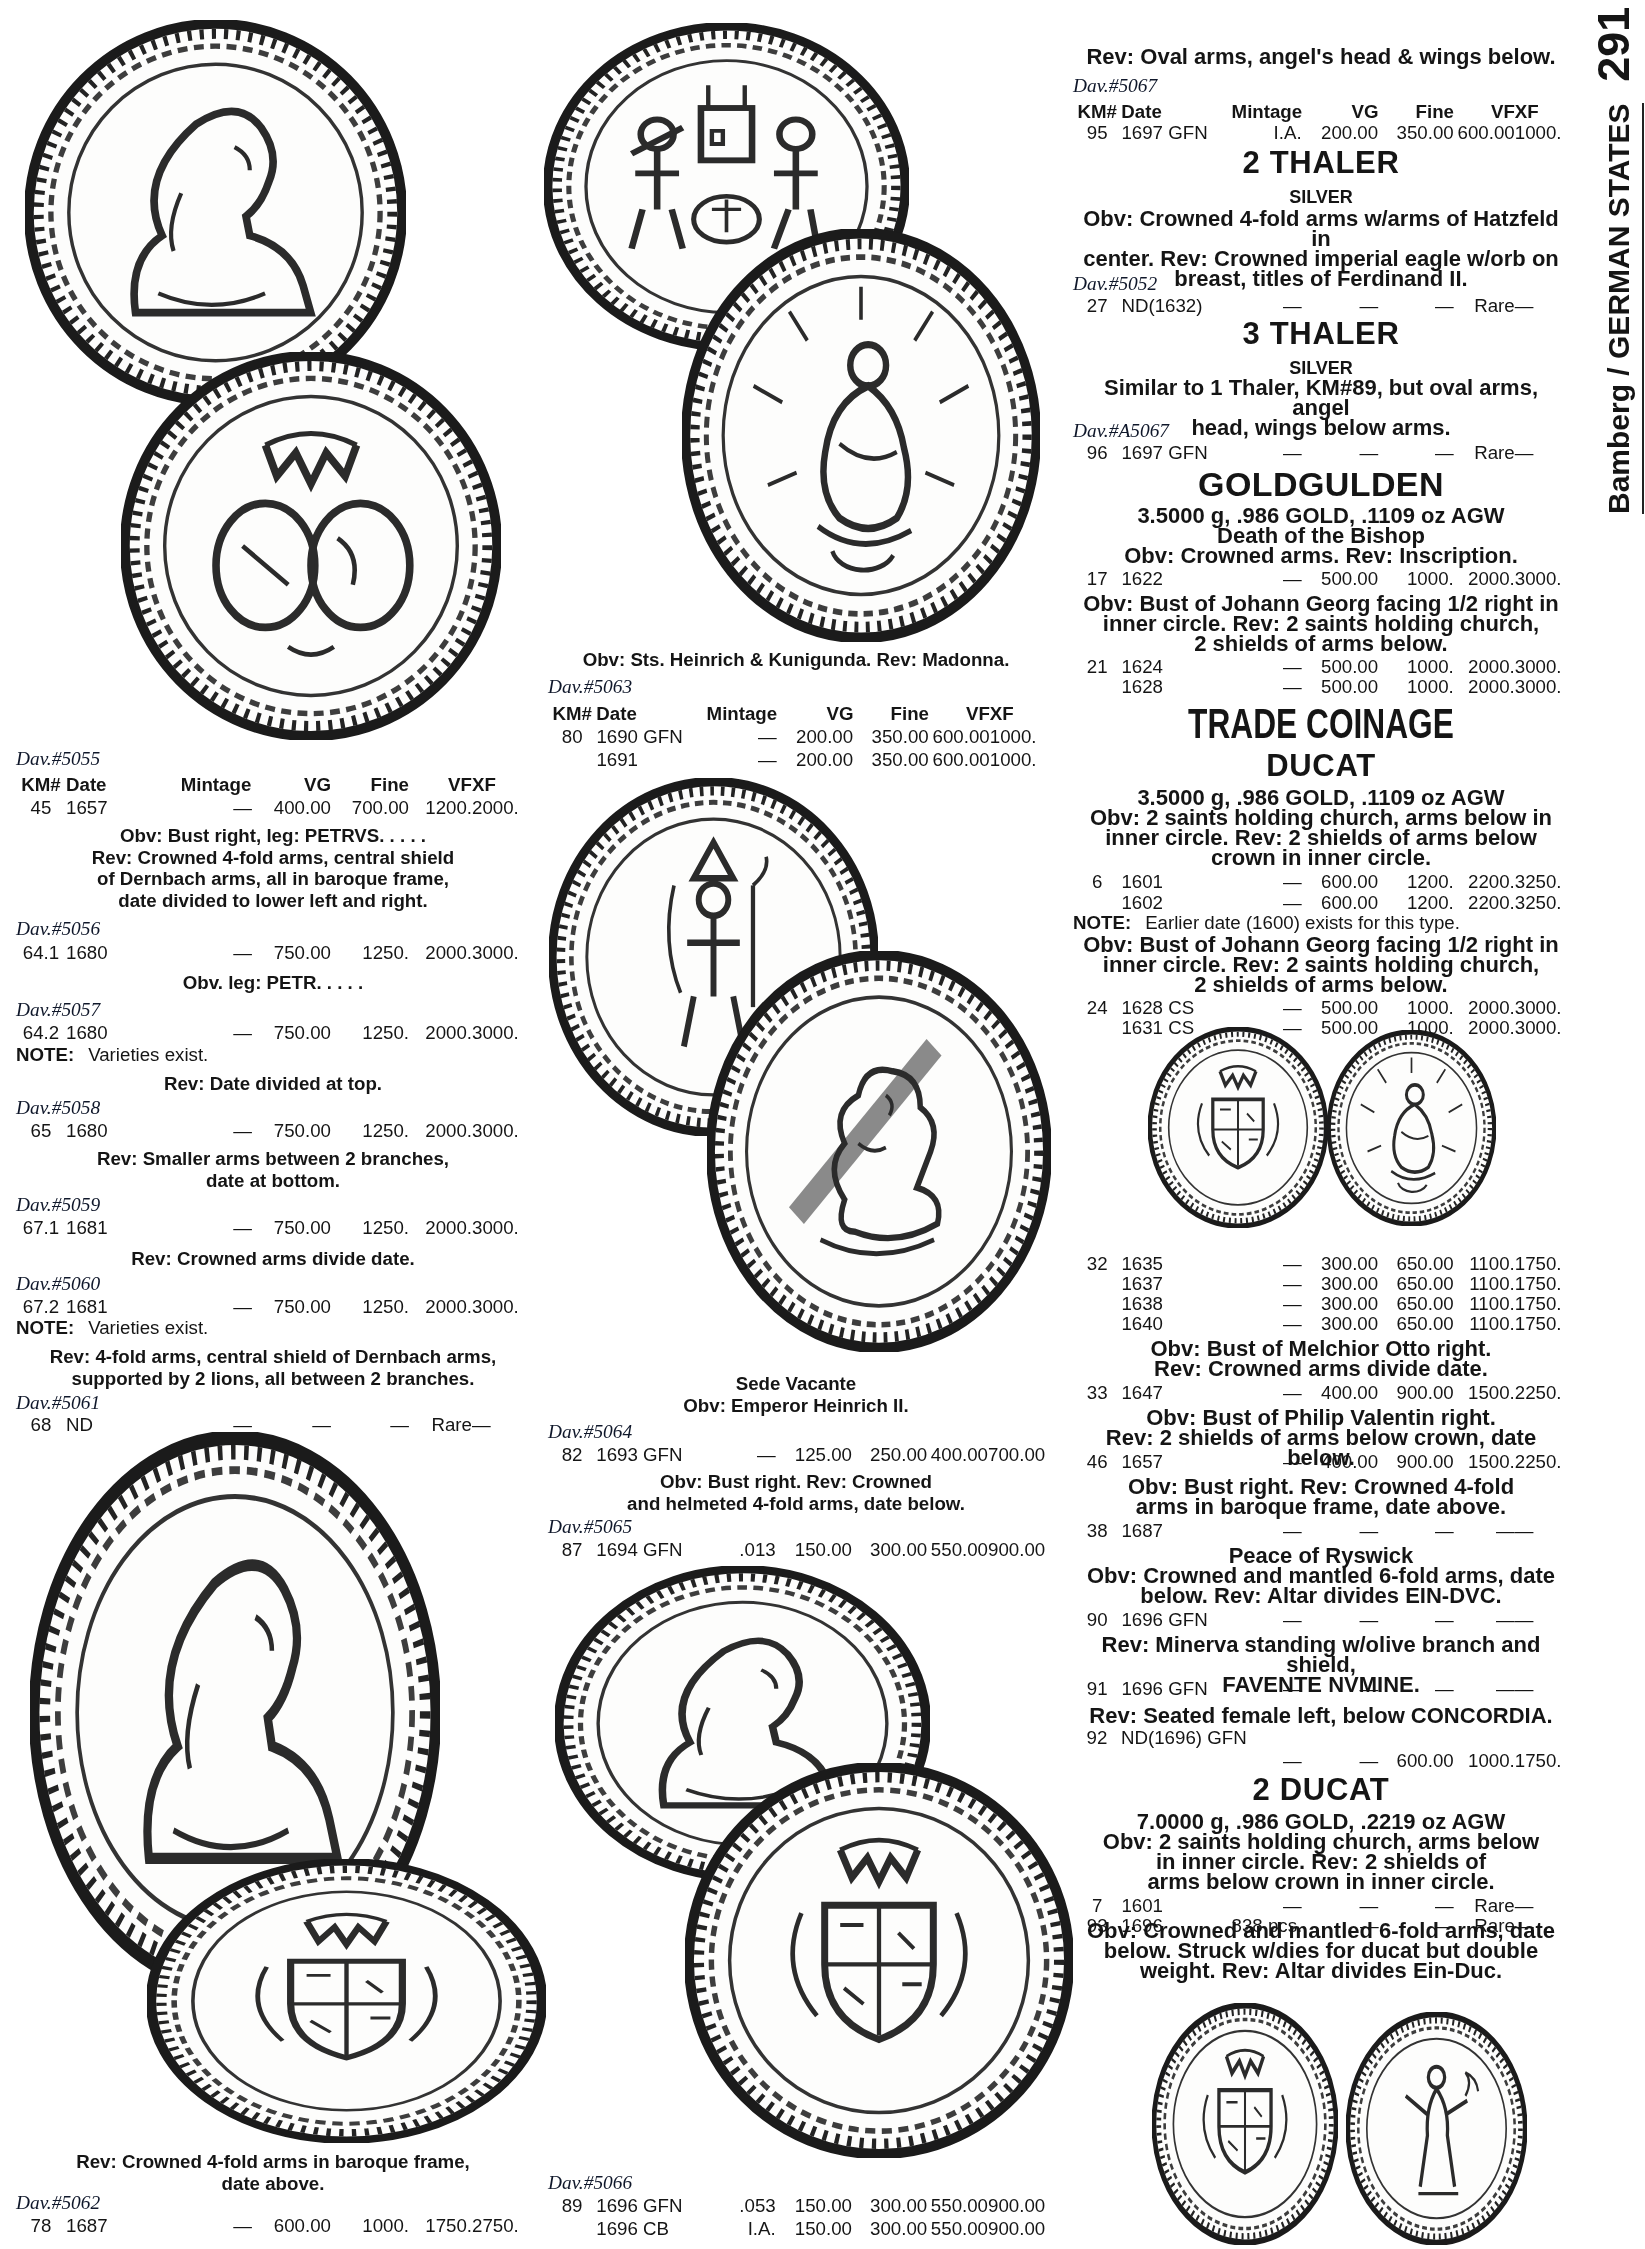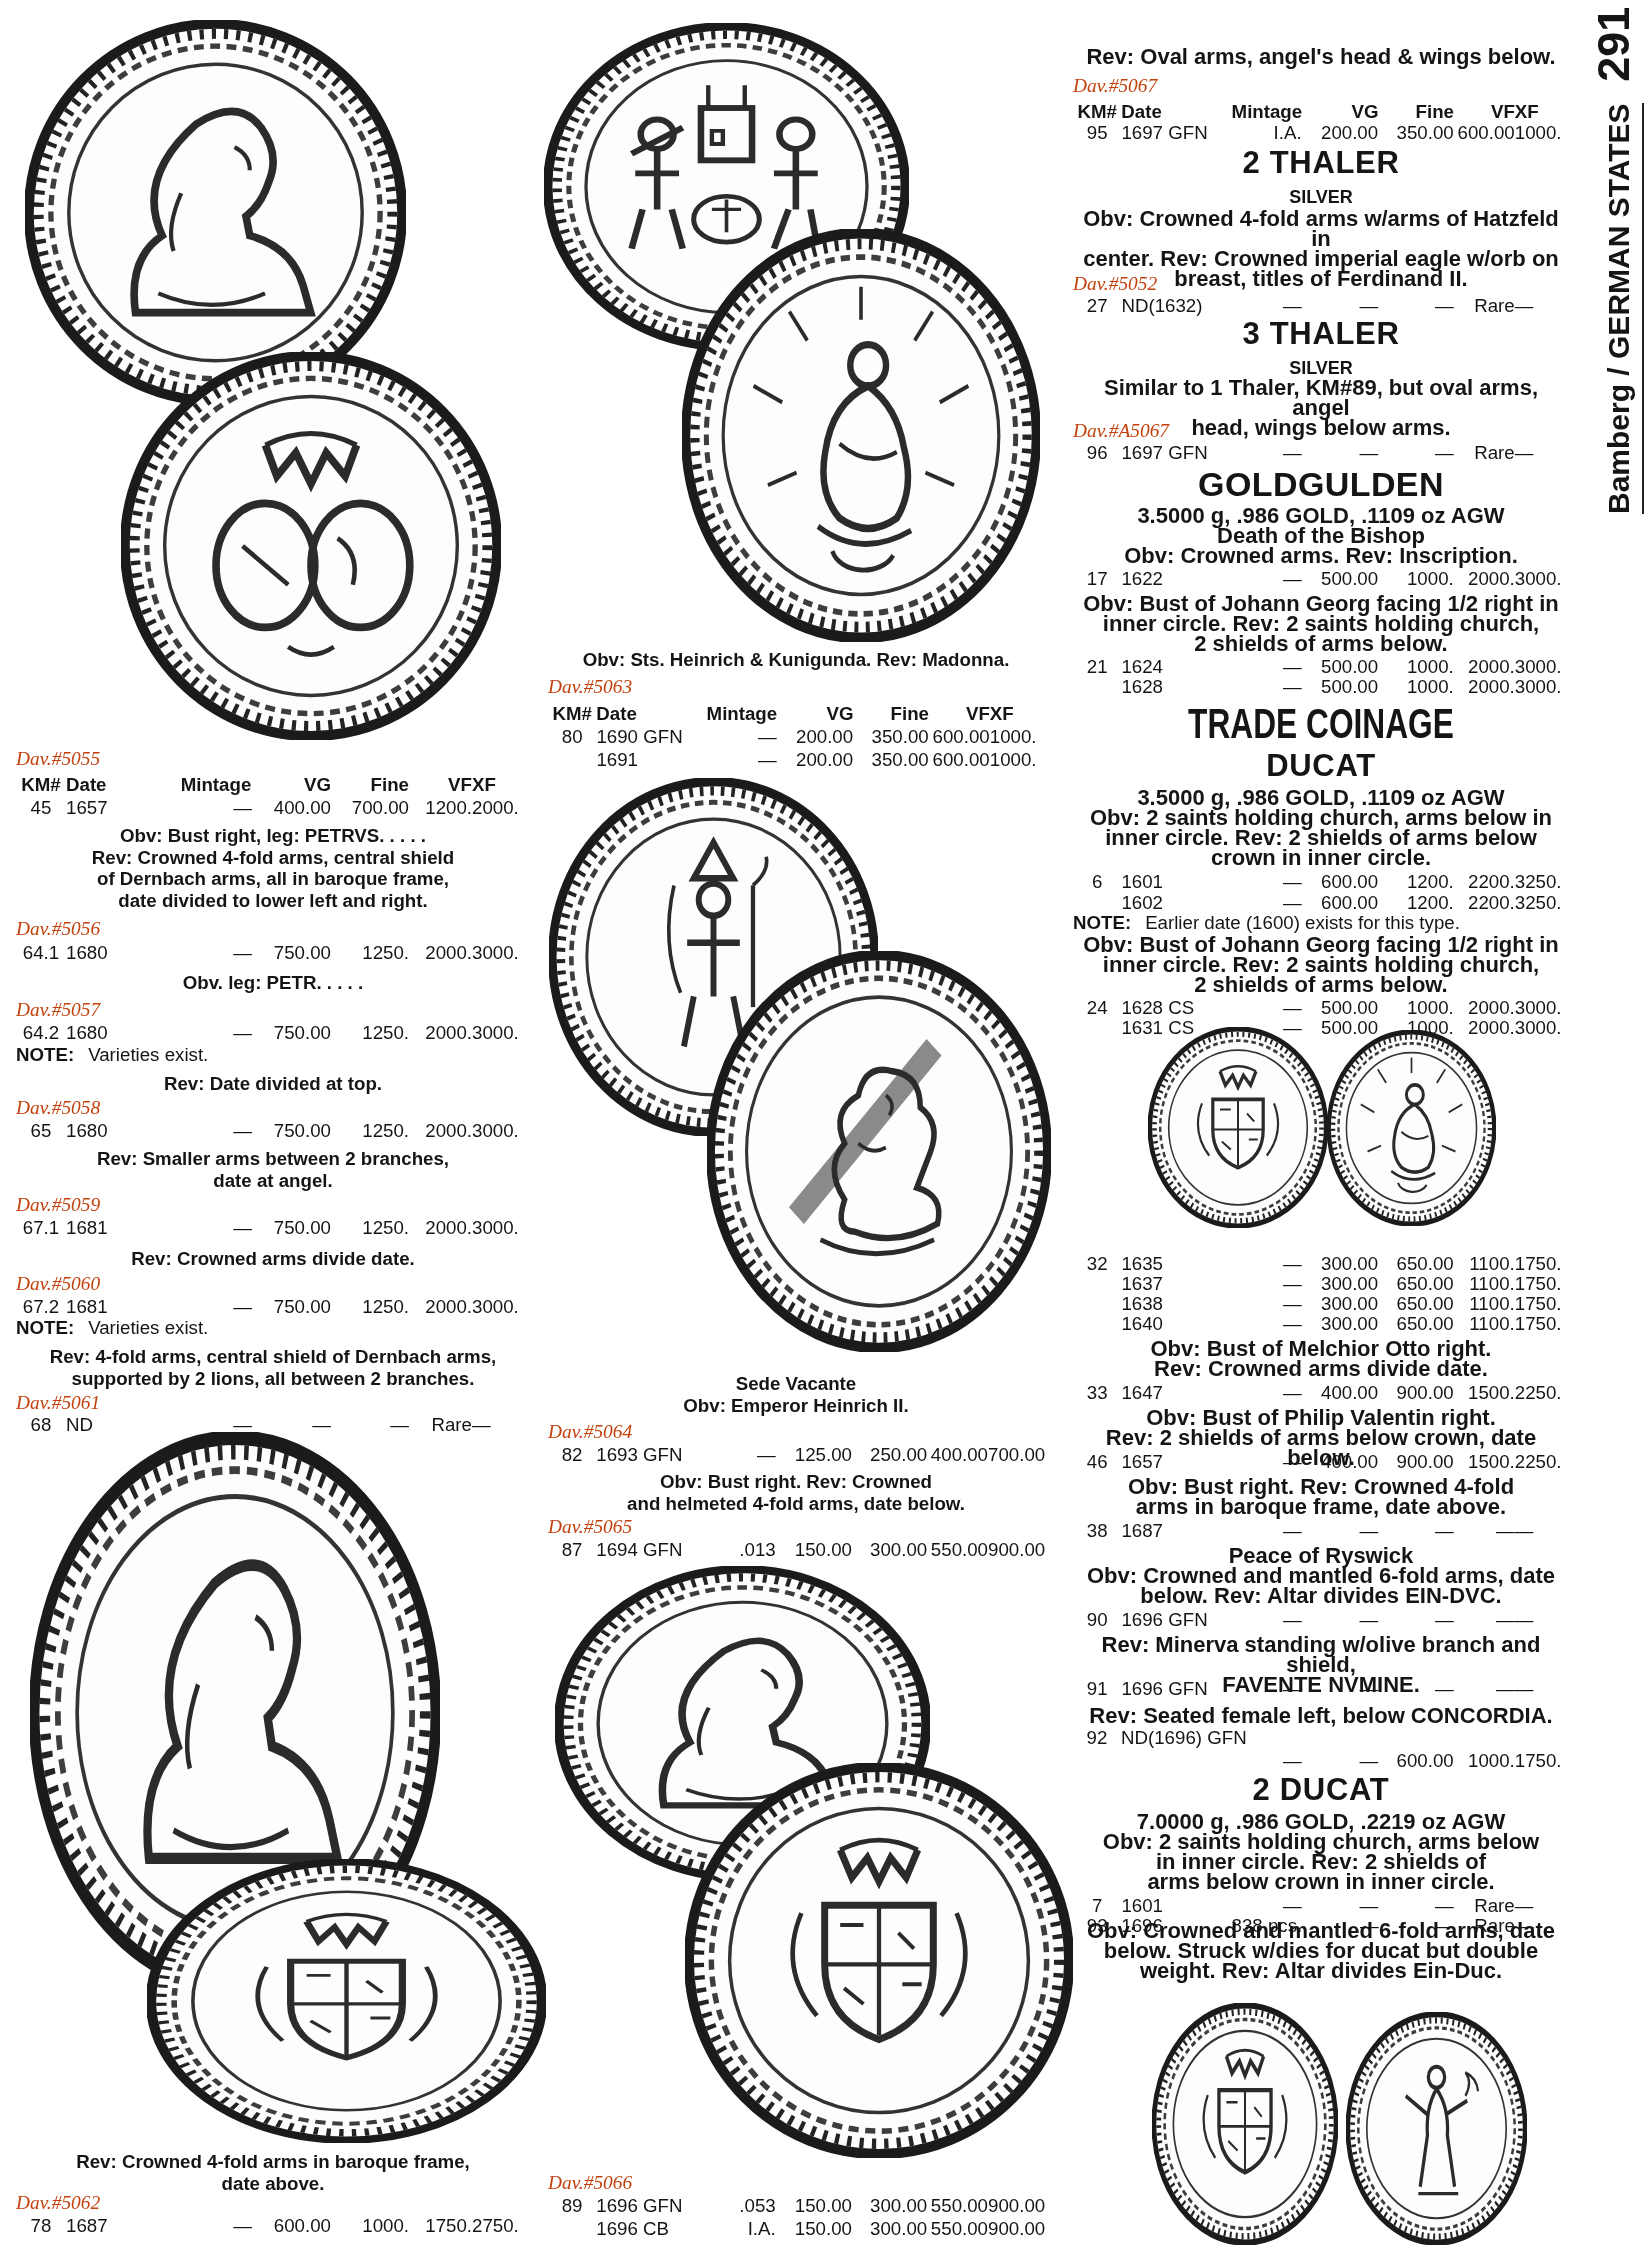--- a/index.html
+++ b/index.html
@@ -4,21 +4,21 @@
 <title>Standard Catalog page – Bamberg / German States 291</title>
 <style>
   html,body{margin:0;padding:0;background:#e8e8e6;}
   #page{position:relative;width:1646px;height:2250px;background:#ffffff;overflow:hidden;
         font-family:"Liberation Sans", sans-serif;color:#151515;}
   
   .Lb{position:absolute;left:16px;width:514px;}
   .Mb{position:absolute;left:548px;width:496px;}
   .Rb{position:absolute;left:1073px;width:496px;}
   
-  .dav{font-family:"Liberation Serif", serif;font-style:italic;font-size:19.4px;color:#c2410c;}
+  .dav{font-family:"Liberation Serif", serif;font-style:italic;font-size:19.4px;color:#0f172a;}
   .cap{font-weight:bold;font-size:18.7px;line-height:21.6px;text-align:center;}
   .Rb.cap{font-size:22px;line-height:20px;}
   .note{font-size:18.7px;}
   .note b{font-weight:bold;margin-right:14px;}
   .h1{font-weight:bold;text-align:center;letter-spacing:0.7px;}
   .h-md{font-size:31px;}
   .h-lg{font-size:34px;letter-spacing:0.4px;}
   .h-xl{font-size:36px;transform:scale(0.88,1.18);transform-origin:center top;letter-spacing:0px;}
   .silver{font-weight:bold;font-size:18px;text-align:center;}
   
@@ -231,21 +231,21 @@
       <span class="cell c1">65</span>
       <span class="cell c2">1680</span>
       <span class="cell c3">—</span>
       <span class="cell c4">750.00</span>
       <span class="cell c5">1250.</span>
       <span class="cell c6">2000.</span>
       <span class="cell c7">3000.</span>
     </div>
   <div class="Lb cap" style="top:1148px">
     <div>Rev: Smaller arms between 2 branches,</div>
-    <div>date at angel.</div>
+    <div>date at bottom.</div>
   </div>
   <div class="Lb dav" style="top:1194px">Dav.#5059</div>
   <div class="Lb row" style="top:1217px">
       <span class="cell c1">67.1</span>
       <span class="cell c2">1681</span>
       <span class="cell c3">—</span>
       <span class="cell c4">750.00</span>
       <span class="cell c5">1250.</span>
       <span class="cell c6">2000.</span>
       <span class="cell c7">3000.</span>

